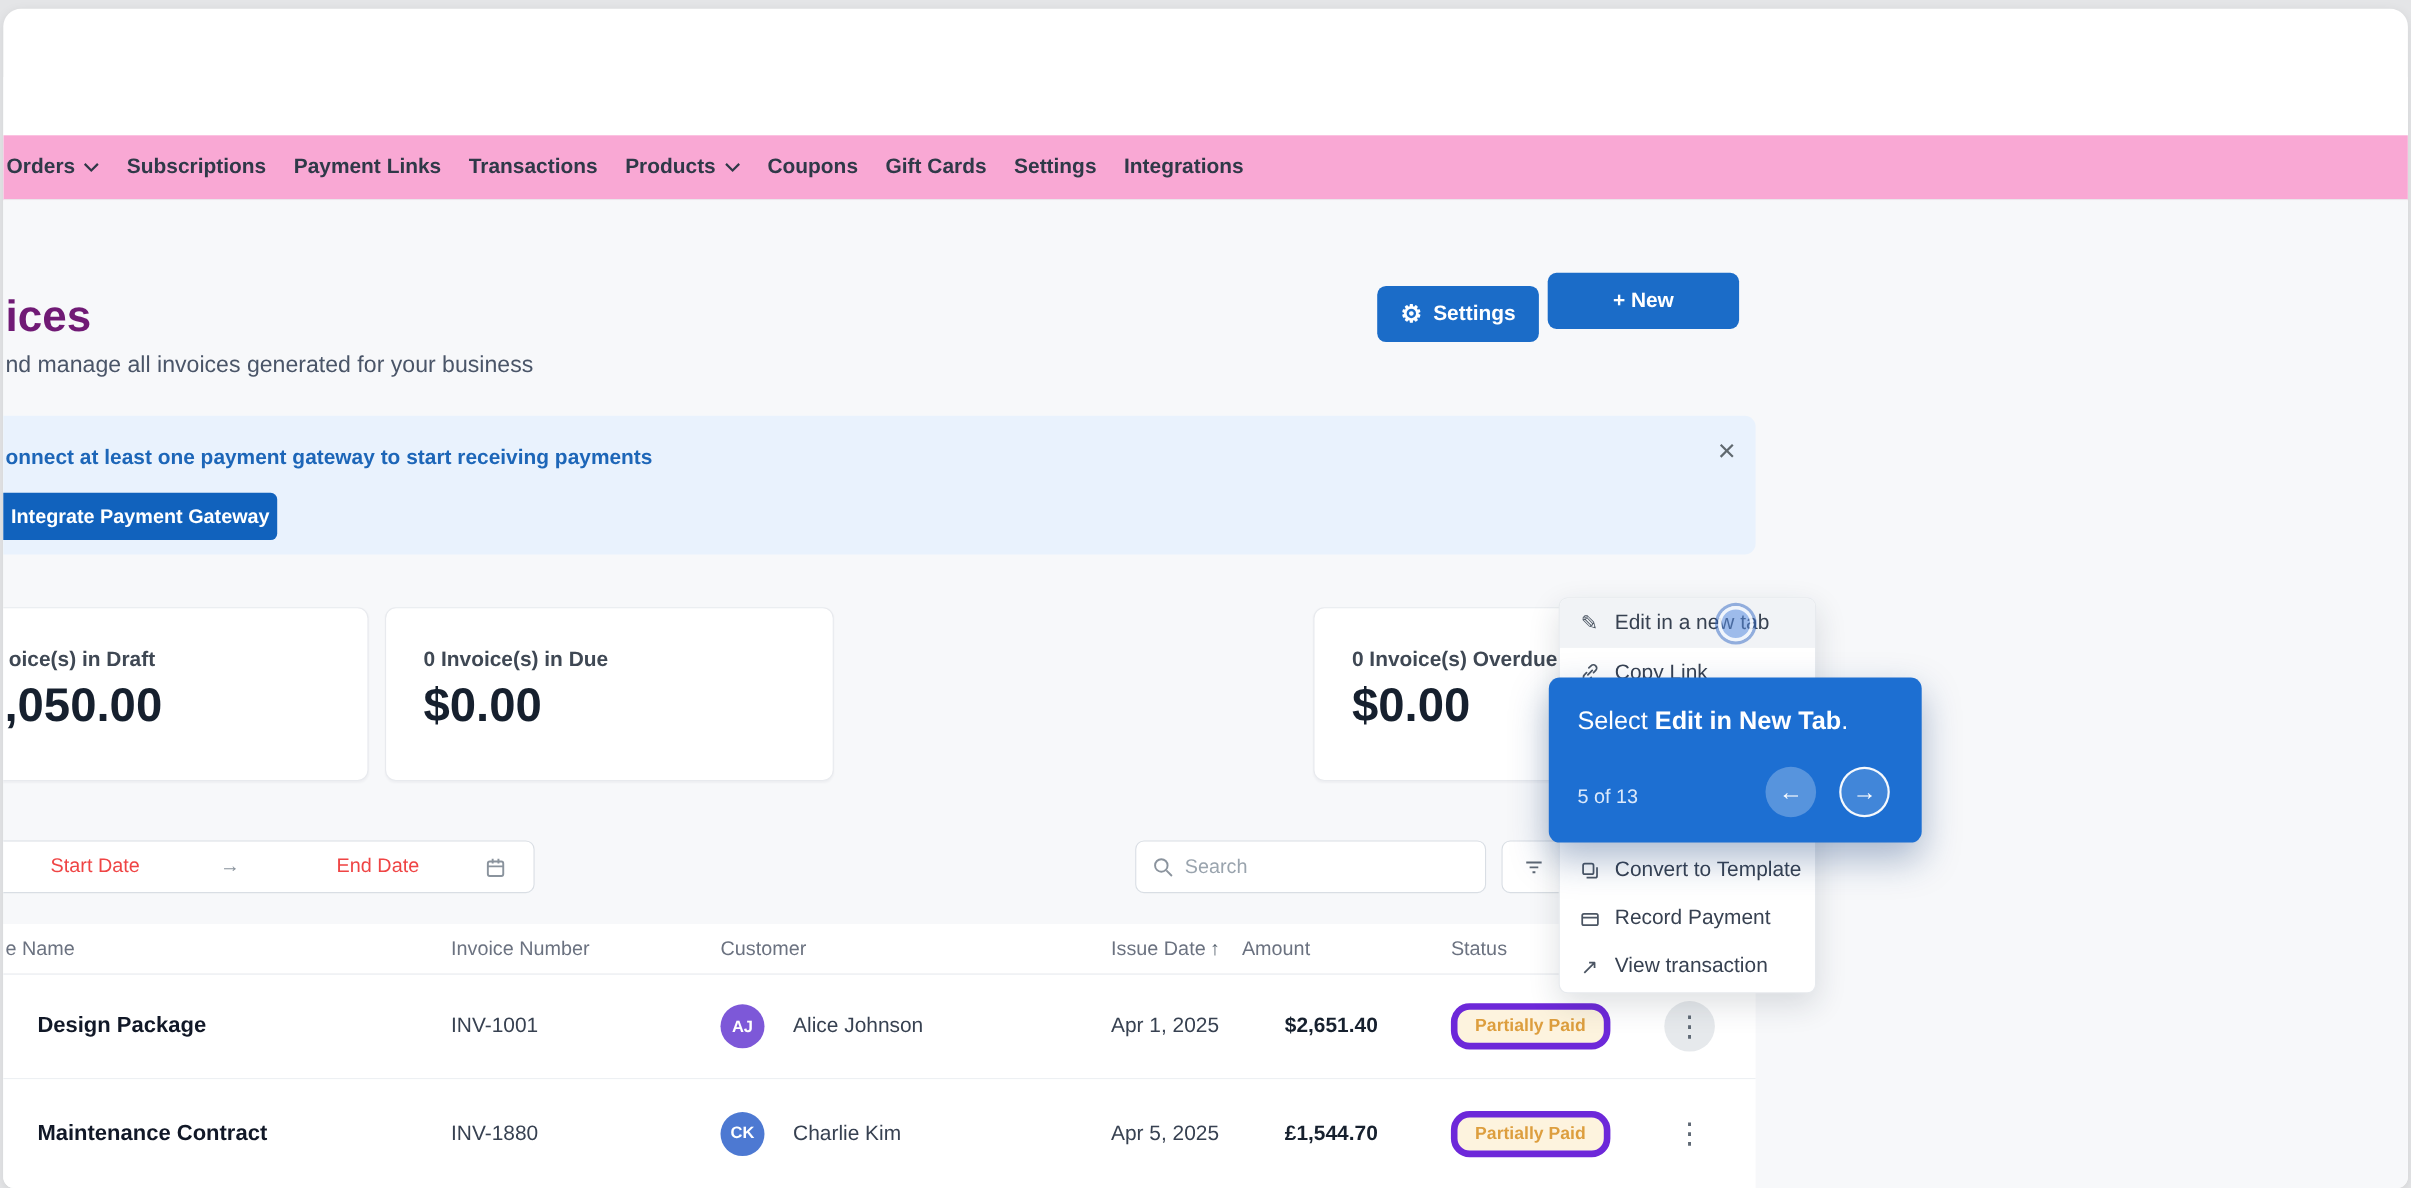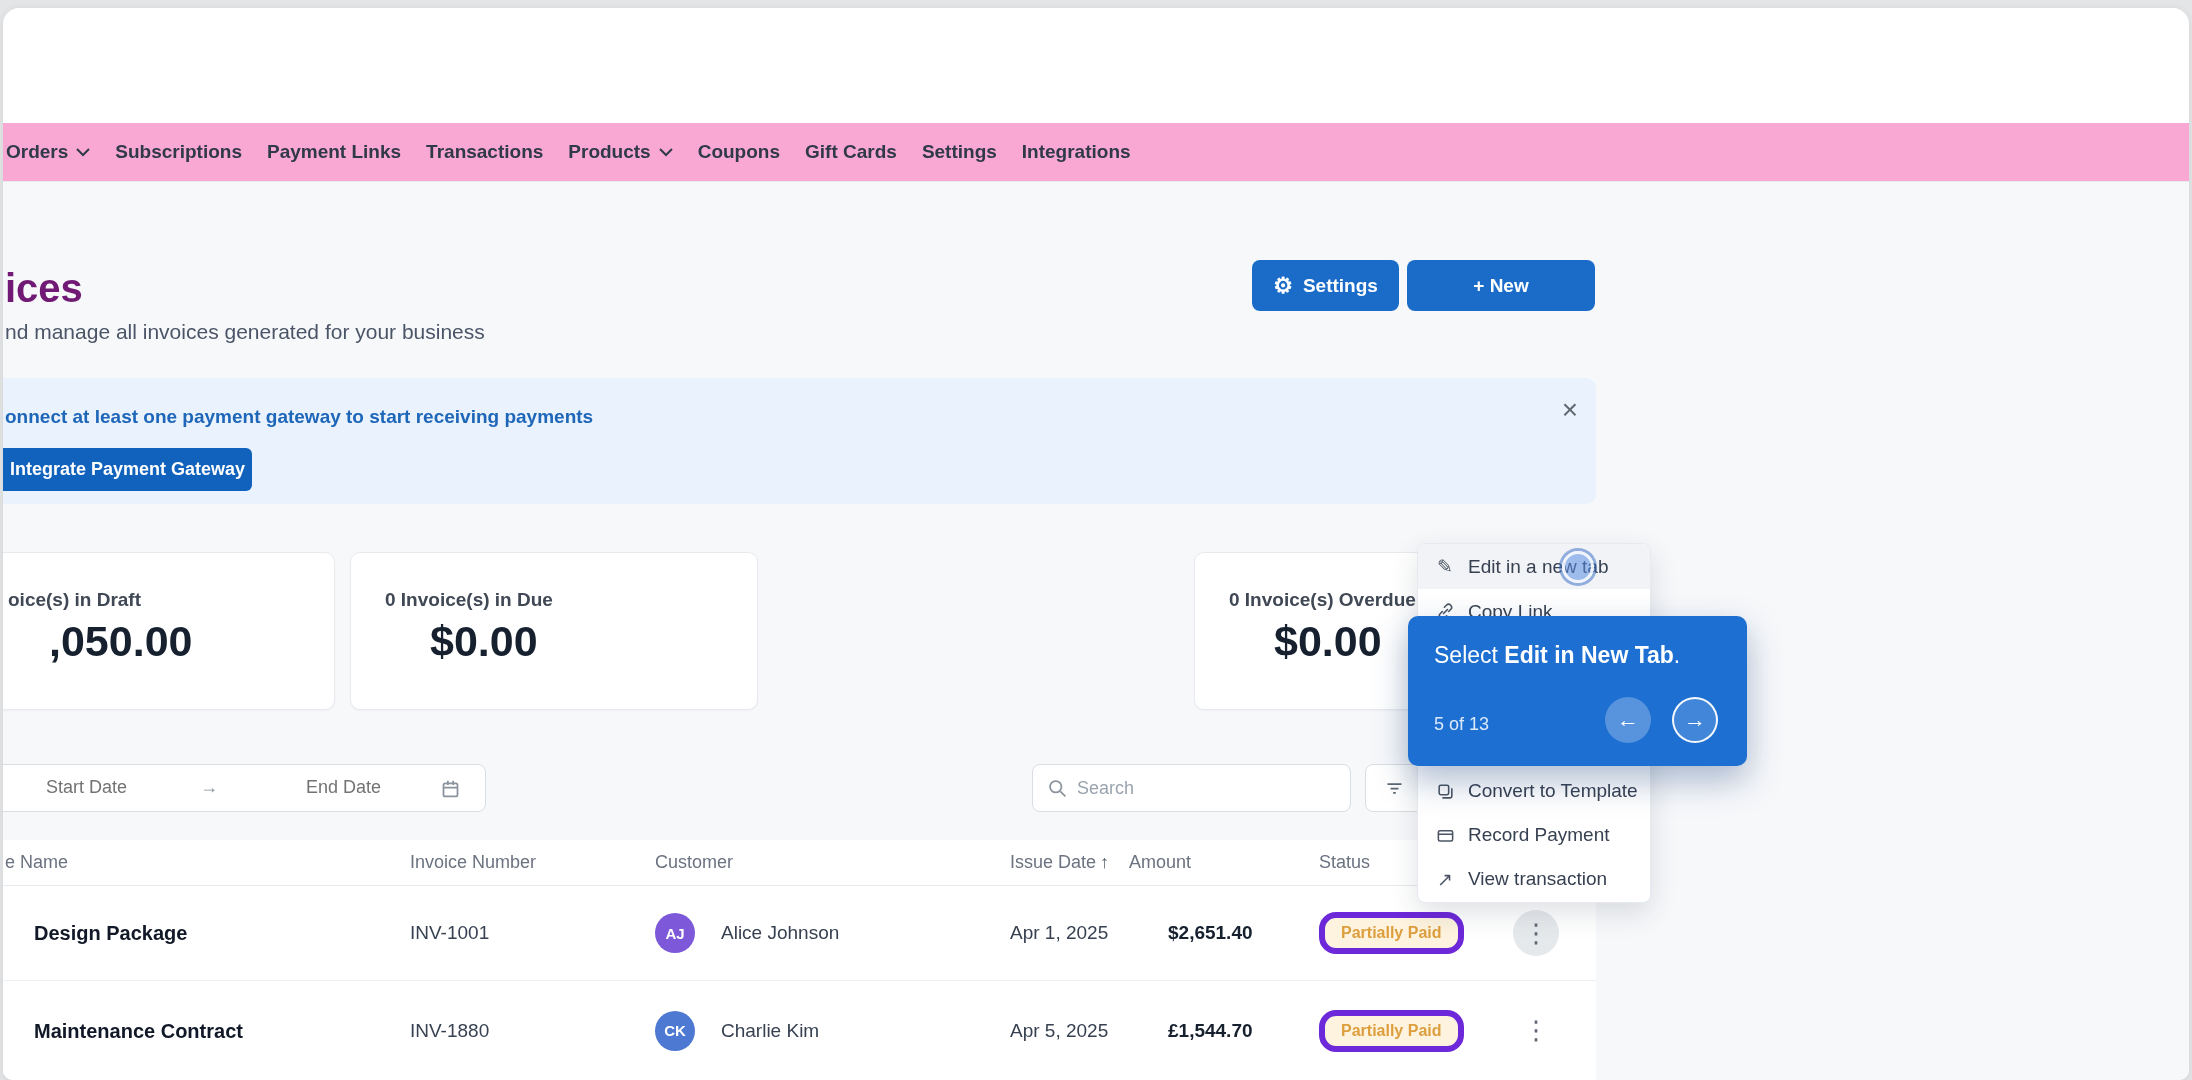--- a/index.html
+++ b/index.html
@@ -43,38 +43,38 @@
   
   .content { position:absolute; left:0; top:174px; right:0; bottom:0; background:#f7f8fa; }
 
   .page-title { position:absolute; left:2px; top:84px; font-size:40px; font-weight:bold; color:#701a75; }
   .page-sub   { position:absolute; left:2px; top:138px; font-size:21px; color:#4a5568; }
 
   .btn-primary { position:absolute; height:51px; background:#1b6cc8; color:#fff; border:none;
                  border-radius:8px; font-size:19px; font-weight:600; font-family:inherit;
                  display:flex; align-items:center; justify-content:center; gap:10px; cursor:pointer; }
   .btn-settings { left:1249px; top:78px; width:147px; }
-  .btn-new      { left:1404px; top:78px; width:188px; }
+  .btn-new      { left:1404px; top:66px; width:174px; }
 
   .banner { position:absolute; left:-20px; top:196px; width:1613px; height:126px;
             background:#e9f2fd; border-radius:10px; }
   .banner-text { position:absolute; left:22px; top:28px; font-size:19px; font-weight:bold; color:#1d66b8; }
   .banner-close { position:absolute; right:18px; top:18px; font-size:28px; color:#60696f;
                   background:none; border:none; cursor:pointer; line-height:1; font-family:inherit; }
   .banner-cta { position:absolute; left:0; top:70px; width:269px; height:43px; background:#1162bd;
                 color:#fff; border:none; border-radius:6px; font-size:18px; font-weight:bold;
                 font-family:inherit; text-align:left; padding-left:27px; cursor:pointer; }
 
   .statcard { position:absolute; top:370px; height:158px; background:#fff; border:1px solid #e8eaee;
               border-radius:10px; box-shadow:0 1px 2px rgba(16,24,40,.04); }
   .statcard .slabel { position:absolute; top:36px; font-size:19px; font-weight:600; color:#3f4854; white-space:nowrap; }
-  .statcard .svalue { position:absolute; top:64px; font-size:43px; font-weight:bold; color:#16202e; white-space:nowrap;margin-left:45px; }
+  .statcard .svalue { position:absolute; top:64px; font-size:43px; font-weight:bold; color:#16202e; white-space:nowrap; }
 
   .inputbox { position:absolute; top:582px; height:48px; background:#fff; border:1px solid #d9dee4; border-radius:8px; }
-  .ph { color:#737373; font-size:18px; position:absolute; top:12px; white-space:nowrap; }
+  .ph { color:#ef4444; font-size:18px; position:absolute; top:12px; white-space:nowrap; }
   .daterange { left:-20px; width:503px; }
   .searchbox { left:1029px; width:319px; }
   .searchbox input { position:absolute; left:44px; top:0; width:260px; height:46px; border:none; outline:none;
                      background:transparent; font-size:18px; font-family:inherit; color:#333; }
   .searchbox input::placeholder { color:#9aa4ae; }
   .filterbox { left:1362px; width:234px; }
 
   
   .table-area { position:absolute; left:-20px; top:658px; width:1613px; height:240px; background:#fff; }
   .thead { position:absolute; left:0; top:0; right:0; height:46px; border-bottom:1px solid #e7eaee; }

